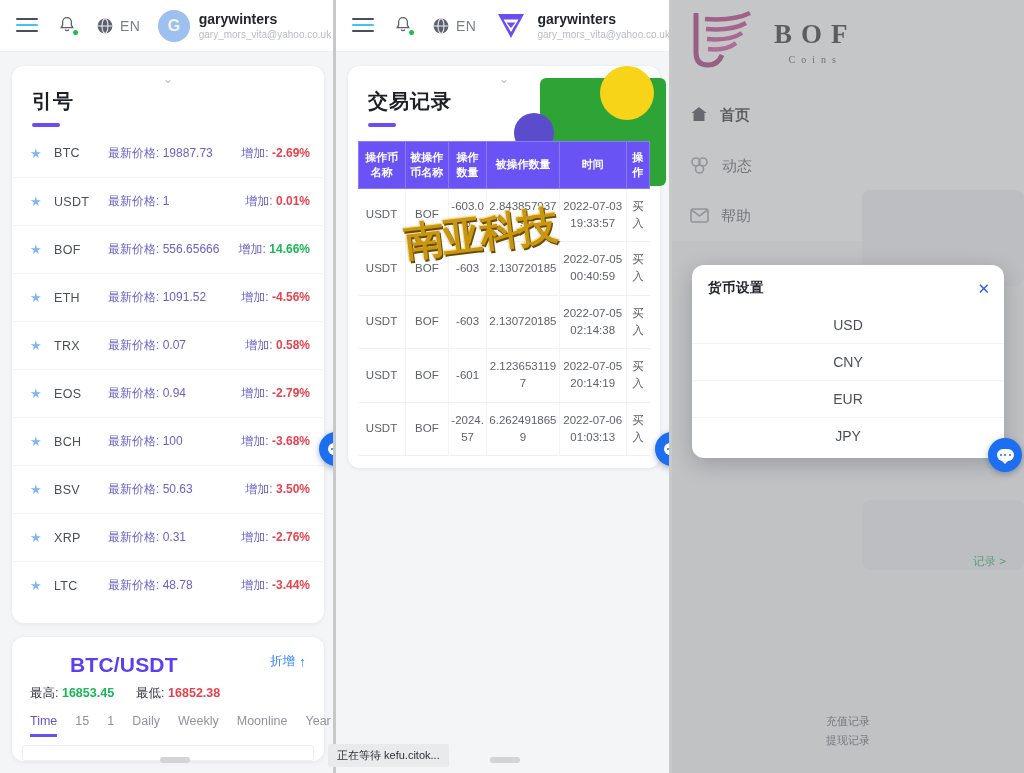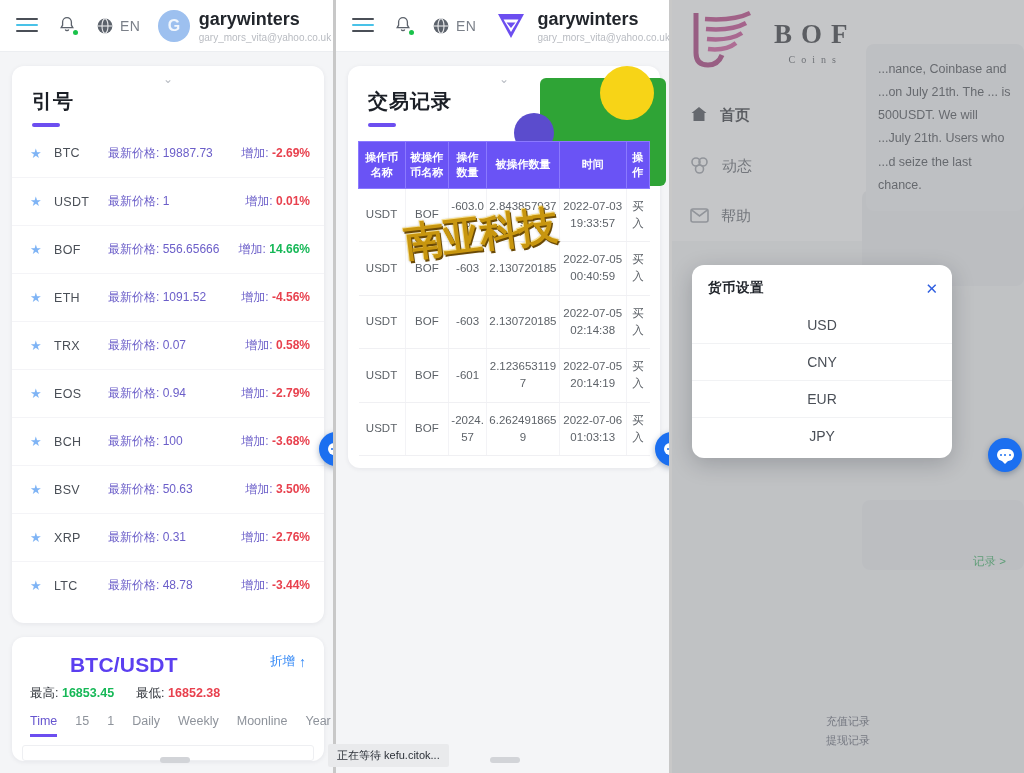--- a/index.html
+++ b/index.html
@@ -39,21 +39,21 @@
   .lang { margin-left: 6px; font-size: 14px; color:#7b8089; letter-spacing:.5px; cursor:pointer; }
 
   .userblock { margin-left: 18px; display:flex; align-items:center; gap:9px; min-width:0; cursor:pointer;}
   .avatar-letter {
     width: 32px; height: 32px; border-radius: 50%;
     background: #9dc0ef; color:#f1f6fd; display:flex; align-items:center; justify-content:center;
     font-size: 16px; font-weight: 600;
   }
   .avatar-gem { width: 34px; height: 30px; }
   .uinfo { min-width:0; }
-  .uname { font-size: 18px; font-weight: 700; color:#22262c; white-space:nowrap; }
+  .uname { font-size: 14px; font-weight: 700; color:#22262c; white-space:nowrap; }
   .umail { font-size: 10px; color:#b9bcc2; white-space:nowrap; margin-top:2px; }
 
   
   .card {
     position: relative; background: #fff; border-radius: 12px;
     margin: 14px 12px 0 12px; box-shadow: 0 1px 5px rgba(30,35,50,.07);
   }
   .collapse-chev { text-align:center; color:#b9bdc4; font-size:12px; padding-top:6px; height:20px; cursor:pointer;}
 
   .card-title { font-size: 20px; font-weight: 700; color:#1b1f26; padding: 2px 0 0 20px; letter-spacing:1px;}
@@ -133,21 +133,21 @@
   .r-nav-item.active { color:#15181d; font-weight:700; }
   .r-nav-item svg { flex:0 0 auto; }
 
   .announce {
     position:absolute; left: 194px; top: 44px; width: 158px;
     background:#f0f1f3; border-radius: 8px; padding: 14px 12px;
     font-size: 12.5px; line-height: 1.85; color:#2c3138;
   }
 
   .modal {
-    position: absolute; left: 20px; top: 265px; width: 260px;
+    position: absolute; left: 20px; top: 265px; width: 312px;
     background:#fff; border-radius: 12px; box-shadow: 0 6px 22px rgba(20,24,35,.22);
     padding-bottom: 4px;
   }
   .modal-head { display:flex; align-items:center; justify-content:space-between; padding: 14px 14px 10px 16px; }
   .modal-title { font-size: 13.5px; color:#22262c; font-weight:600; letter-spacing:.5px;}
   .modal-x { color:#2f5fe0; font-size: 15px; cursor:pointer; line-height:1; }
   .modal-opt { text-align:center; font-size: 14px; color:#4a4f57; padding: 10px 0; cursor:pointer; }
   .modal-opt + .modal-opt { border-top: 1px solid #f1f2f4; }
 
   .rec-link { position:absolute; right: 18px; top: 554px; font-size: 11.5px; color:#19a34a; cursor:pointer;}
@@ -486,21 +486,20 @@
               <rect x="1" y="1" width="17" height="13" rx="2" fill="none" stroke="#8c9199" stroke-width="1.6"></rect>
               <path d="M1.8 2.2 9.5 8l7.7-5.8" fill="none" stroke="#8c9199" stroke-width="1.6"></path>
             </svg></span>
           <span>帮助</span>
         </div>
       </div>
 
     <div class="ghost-box"></div>
     <div class="ghost-card"></div>
 
-    <div class="announce">...nance, Coinbase and ...on July 21th. The ... is 500USDT. We will ...July 21th. Users who ...d seize the last chance.</div>
     <div class="rec-link">记录 &gt;</div>
     <div class="wd-rec">
       <div>充值记录</div>
       <div>提现记录</div>
     </div>
 
     <div class="dim"></div>
 
     <div class="modal">
       <div class="modal-head">

